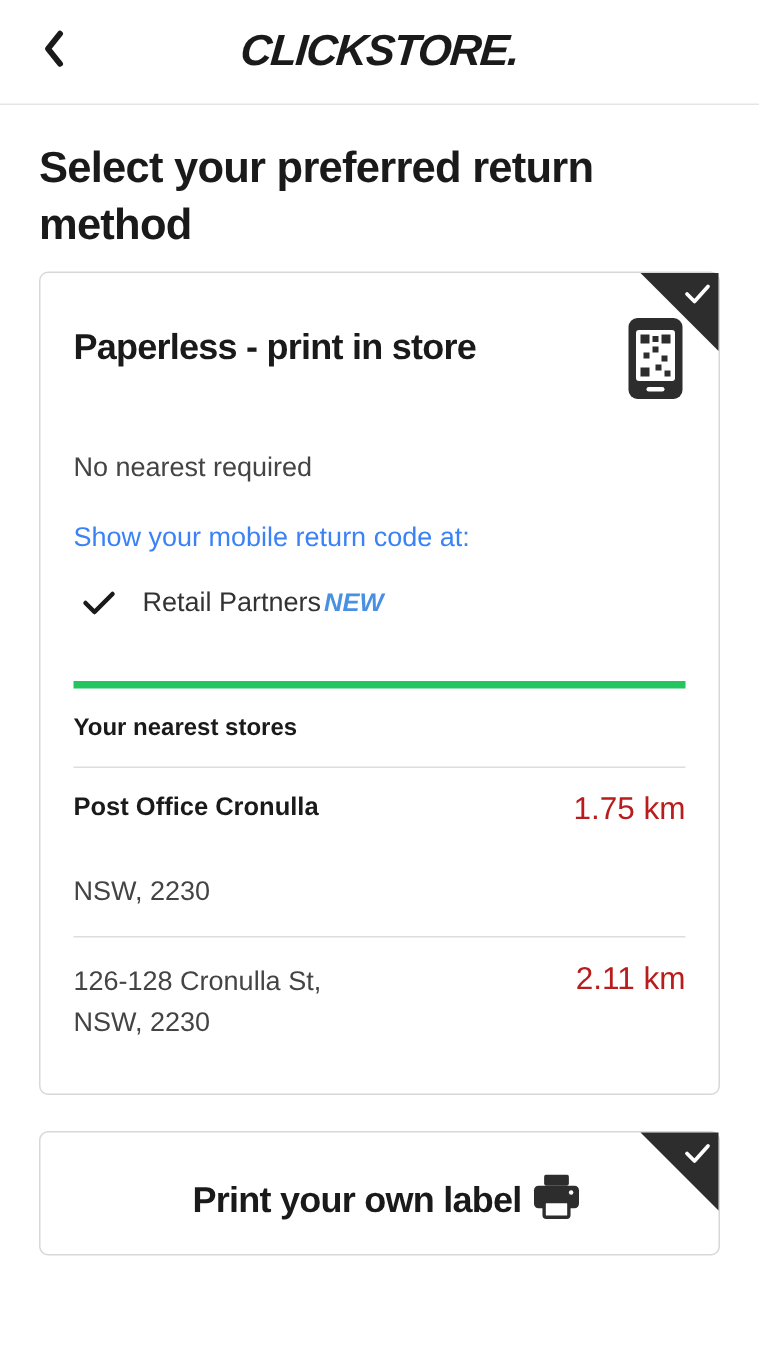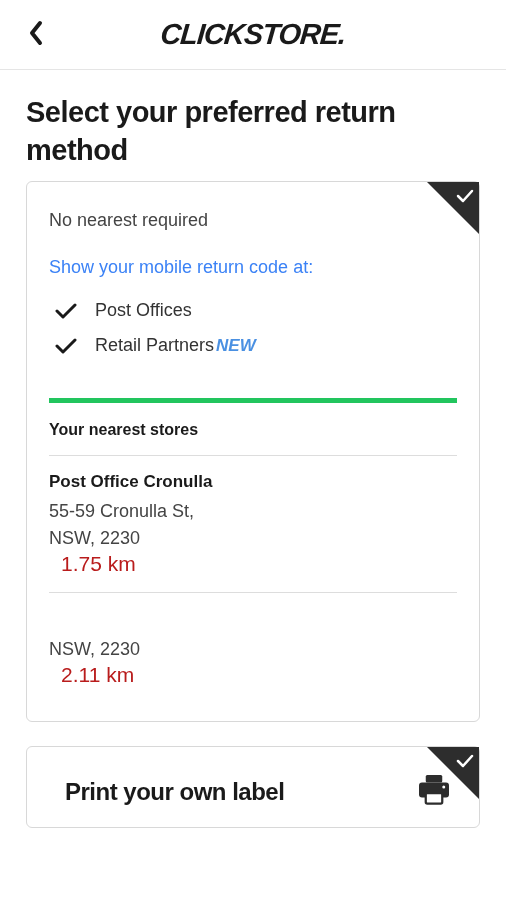--- a/index.html
+++ b/index.html
@@ -121,21 +121,20 @@
     font-weight: 700;
     padding: 18px 0 16px 0;
     border-bottom: 1px solid #ddd;
   }
   .store-row {
     display: flex;
     justify-content: space-between;
     align-items: flex-start;
     padding: 16px 0;
     border-bottom: 1px solid #ddd;
-    flex-direction: column;
   }
   .store-row:last-child {
     border-bottom: none;
   }
   .store-name {
     font-size: 17px;
     font-weight: 700;
     margin-bottom: 6px;
   }
   .store-address {
@@ -152,21 +151,21 @@
   .card2 {
     border: 1px solid #d8d8d8;
     border-radius: 6px;
     padding: 28px 22px 18px 22px;
     position: relative;
     cursor: pointer;
   }
   .card2-header {
     display: flex;
     align-items: center;
-    justify-content: space-between;
+    justify-content: center;
   }
   .card2-title {
     font-size: 24px;
     font-weight: 800;
     letter-spacing: -0.5px;
     margin-left: 16px;
   }
 </style>
 </head>
 <body>
@@ -183,61 +182,73 @@
 <div class="content">
   <h1 class="page-title">Select your preferred return method</h1>
 
   <div class="card">
     <div class="corner-check">
       <svg width="20" height="20" viewBox="0 0 20 20">
         <path d="M3 10 L8 15 L17 5" stroke="#fff" stroke-width="2.5" fill="none" stroke-linecap="round" stroke-linejoin="round"></path>
       </svg>
     </div>
 
+    <div class="card-header">
+      <div class="card-title">Paperless - print in store</div>
+      <div class="phone-icon">
+        <svg width="40" height="58" viewBox="0 0 40 58">
+          <rect x="2" y="2" width="36" height="54" rx="6" fill="#2d2d2d"></rect>
+          <rect x="7" y="10" width="26" height="34" rx="2" fill="#fff"></rect>
+          <rect x="14" y="48" width="12" height="3" rx="1.5" fill="#fff"></rect>
+
+          <rect x="10" y="13" width="6" height="6" fill="#2d2d2d"></rect>
+          <rect x="24" y="13" width="6" height="6" fill="#2d2d2d"></rect>
+          <rect x="10" y="35" width="6" height="6" fill="#2d2d2d"></rect>
+          <rect x="18" y="21" width="4" height="4" fill="#2d2d2d"></rect>
+          <rect x="24" y="27" width="4" height="4" fill="#2d2d2d"></rect>
+          <rect x="12" y="25" width="4" height="4" fill="#2d2d2d"></rect>
+          <rect x="20" y="33" width="4" height="4" fill="#2d2d2d"></rect>
+          <rect x="26" y="37" width="4" height="4" fill="#2d2d2d"></rect>
+          <rect x="18" y="14" width="4" height="4" fill="#2d2d2d"></rect>
+        </svg>
+      </div>
+    </div>
 
     <div class="subtitle">No nearest required</div>
     <div class="instruction">Show your mobile return code at:</div>
 
     <ul class="check-list">
-      <li>
-        <svg width="22" height="18" viewBox="0 0 22 18">
-          <path d="M2 9 L8 15 L20 3" stroke="#1a1a1a" stroke-width="3" fill="none" stroke-linecap="round" stroke-linejoin="round"></path>
-        </svg>
-        <span>
-          <span>Post Offices</span><span class="new-badge"></span>
-        </span>
-      </li>
       <li>
         <svg width="22" height="18" viewBox="0 0 22 18">
           <path d="M2 9 L8 15 L20 3" stroke="#1a1a1a" stroke-width="3" fill="none" stroke-linecap="round" stroke-linejoin="round"></path>
         </svg>
         <span>
           <span>Retail Partners</span><span class="new-badge">NEW</span>
         </span>
       </li>
     </ul>
 
     <div class="stores-section">
       <div class="stores-heading">Your nearest stores</div>
 
       <div class="store-row">
         <div>
           <div class="store-name">Post Office Cronulla</div>
           <div class="store-address">
-            <span>55-59 Cronulla St,</span><br>
+            <br>
             <span>NSW, 2230</span>
           </div>
         </div>
         <div class="store-distance">1.75 km</div>
       </div>
 
       <div class="store-row">
         <div>
           <div class="store-address">
-            <br>
+            <span>126-128 Cronulla St,</span><br>
             <span>NSW, 2230</span>
           </div>
         </div>
         <div class="store-distance">2.11 km</div>
       </div>
     </div>
   </div>
 
   <div class="card2">
     <div class="corner-check">

